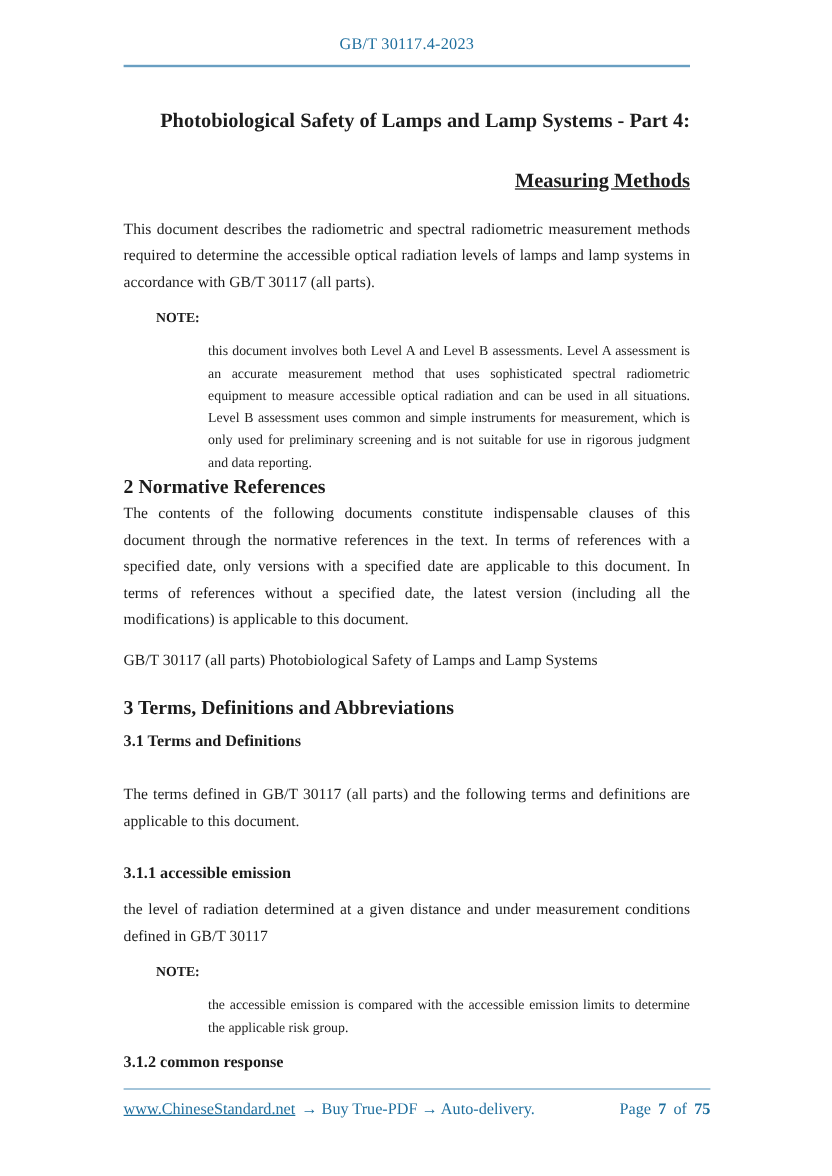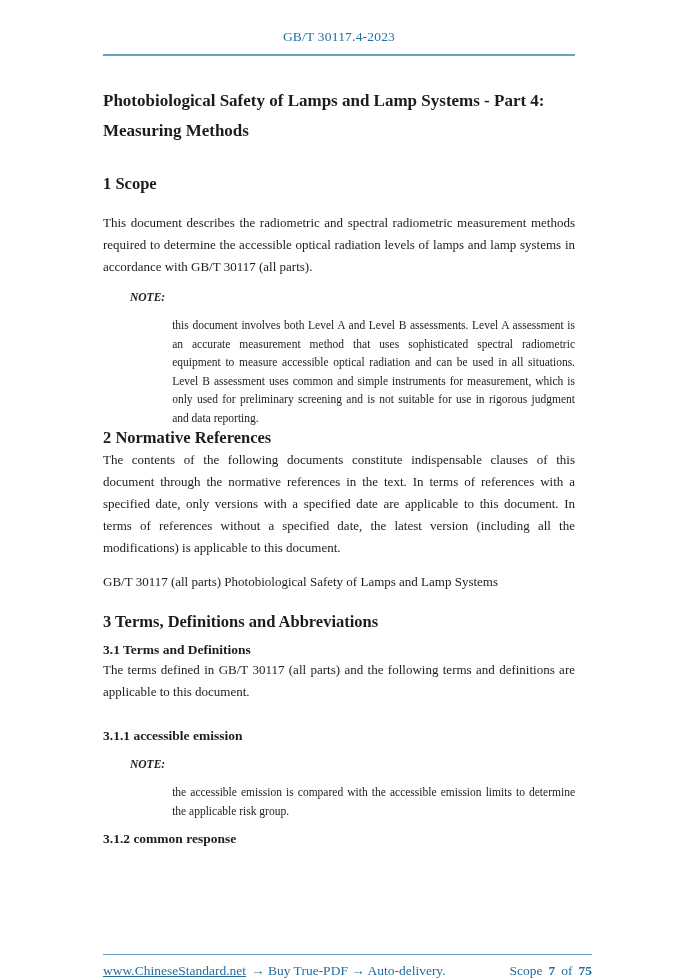--- a/index.html
+++ b/index.html
@@ -19,60 +19,60 @@
     font-size: 13.5px;
     line-height: 18px;
     letter-spacing: 0.2px;
   }
   .header-rule {
     border: none;
     border-top: 2px solid var(--rule, #699fc2);
     margin-top: 8px;
   }
 
-  .title-line { text-align: left; font-weight: bold; font-size: 17px; line-height: 24px; }
+  .title-line { text-align: right; font-weight: bold; font-size: 17px; line-height: 24px; }
   .title-1 { margin-top: 33px; }
-  .title-2 { margin-top: 6px; }
+  .title-2 { margin-top: 26px; text-decoration: underline; }
 
   h1.sec {
     font-size: 16.5px; line-height: 22px; font-weight: bold;
   }
   .sec-scope     { margin-top: 30px; }
   .sec-normative { margin-top: 0; }
   .sec-terms     { margin-top: 18px; }
 
   p.body {
     font-size: 13px; line-height: 22px;
     text-align: justify;
   }
   .p-scope-1 { margin-top: 17px; }
   .p-scope-2 { margin-top: 9px;  }
   .p-norm-1  { margin-top: 0; }
   .p-ref     { margin-top: 12px; text-align: left; }
-  .p-terms-1 { margin-top: 0; }
+  .p-terms-1 { margin-top: 24px; }
   .p-def     { margin-top: 10px; }
 
   .subhead {
     font-size: 13.5px; line-height: 18px; font-weight: bold;
   }
   .sub-31  { margin-top: 8px; }
   .sub-311 { margin-top: 24px; }
   .sub-312 { margin-top: 10px; }
 
   .note {
     display: flex;
     margin: 10px 0 0 27px;
     font-size: 11.5px; line-height: 18.5px;
   }
-  .note-label { font-weight: bold; flex: 0 0 auto; padding-right: 7px; white-space: nowrap; font-style: italic; }
+  .note-label { font-weight: bold; flex: 0 0 auto; padding-right: 7px; white-space: nowrap; }
   .note-text  { text-align: justify; margin-top: 28px; }
 
   .footer {
     position: absolute;
-    left: 103px; right: 101px; top: 954px; text-align: center;
+    left: 103px; right: 101px; top: 907px; text-align: center;
   }
   .footer-rule {
     border: none;
     border-top: 1.5px solid var(--rule, #699fc2);
   }
   .footer-row {
     margin-top: 7px;
     display: flex;
     justify-content: space-between;
     align-items: baseline;
@@ -89,53 +89,53 @@
 <body>
 
 <div class="content">
 
   <div class="doc-number">GB/T 30117.4-2023</div>
   <hr class="header-rule">
 
   <div class="title-line title-1">Photobiological Safety of Lamps and Lamp Systems - Part 4:</div>
   <div class="title-line title-2">Measuring Methods</div>
 
-  <h1 class="sec sec-scope">1 Scope</h1>
   <p class="body p-scope-1">This document describes the radiometric and spectral radiometric measurement methods required to determine the accessible optical radiation levels of lamps and lamp systems in accordance with GB/T 30117 (all parts).</p>
 
   <div class="note">
     <span class="note-label">NOTE:</span>
     <span class="note-text">this document involves both Level A and Level B assessments. Level A assessment is an accurate measurement method that uses sophisticated spectral radiometric equipment to measure accessible optical radiation and can be used in all situations. Level B assessment uses common and simple instruments for measurement, which is only used for preliminary screening and is not suitable for use in rigorous judgment and data reporting.</span>
   </div>
 
   <h1 class="sec sec-normative">2 Normative References</h1>
   <p class="body p-norm-1">The contents of the following documents constitute indispensable clauses of this document through the normative references in the text. In terms of references with a specified date, only versions with a specified date are applicable to this document. In terms of references without a specified date, the latest version (including all the modifications) is applicable to this document.</p>
   <p class="body p-ref">GB/T 30117 (all parts) Photobiological Safety of Lamps and Lamp Systems</p>
 
   <h1 class="sec sec-terms">3 Terms, Definitions and Abbreviations</h1>
   <div class="subhead sub-31">3.1 Terms and Definitions</div>
   <p class="body p-terms-1">The terms defined in GB/T 30117 (all parts) and the following terms and definitions are applicable to this document.</p>
 
   <div class="subhead sub-311">3.1.1 accessible emission</div>
+  <p class="body p-def">the level of radiation determined at a given distance and under measurement conditions defined in GB/T 30117</p>
 
   <div class="note">
     <span class="note-label">NOTE:</span>
     <span class="note-text">the accessible emission is compared with the accessible emission limits to determine the applicable risk group.</span>
   </div>
 
   <div class="subhead sub-312">3.1.2 common response</div>
 
 </div>
 
 <div class="footer">
   <hr class="footer-rule">
   <div class="footer-row">
     <span class="footer-left">
       <a class="footer-link">www.ChineseStandard.net</a><span class="footer-tail">→ Buy True-PDF → Auto-delivery.</span>
     </span>
     <span class="pageinfo">
-      <span>Scope</span>
+      <span>Page</span>
       <span class="num">7</span>
       <span>of</span>
       <span class="num">75</span>
     </span>
   </div>
 </div>
 
 </body></html>

